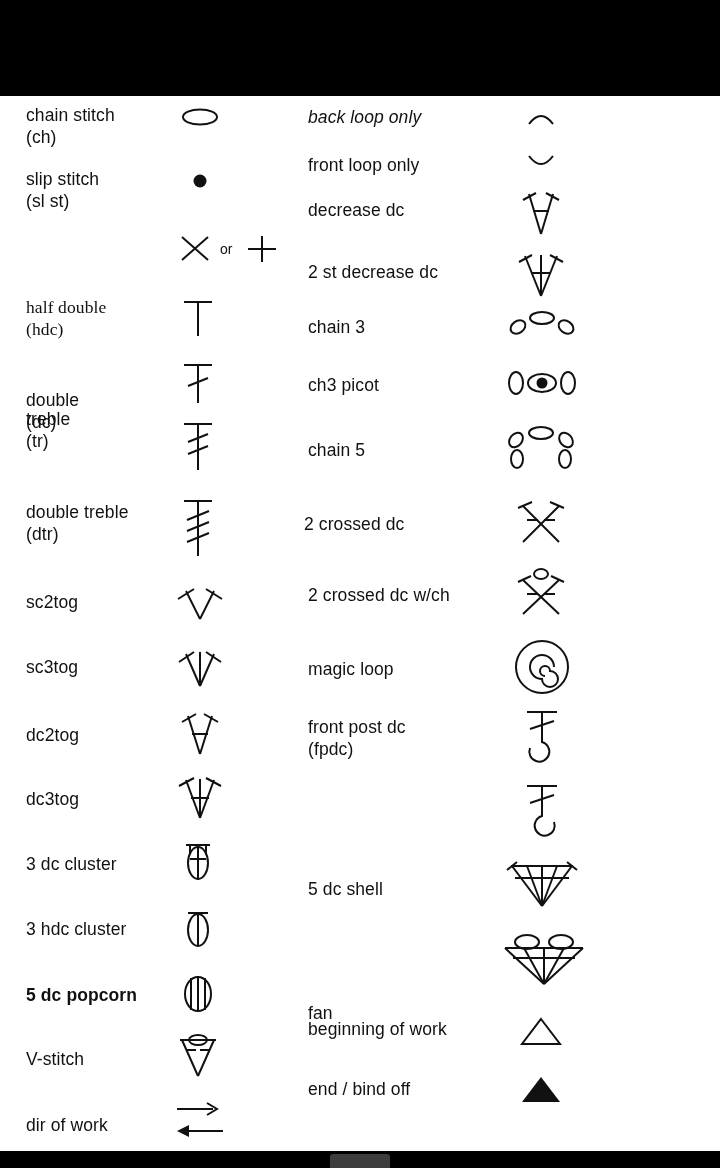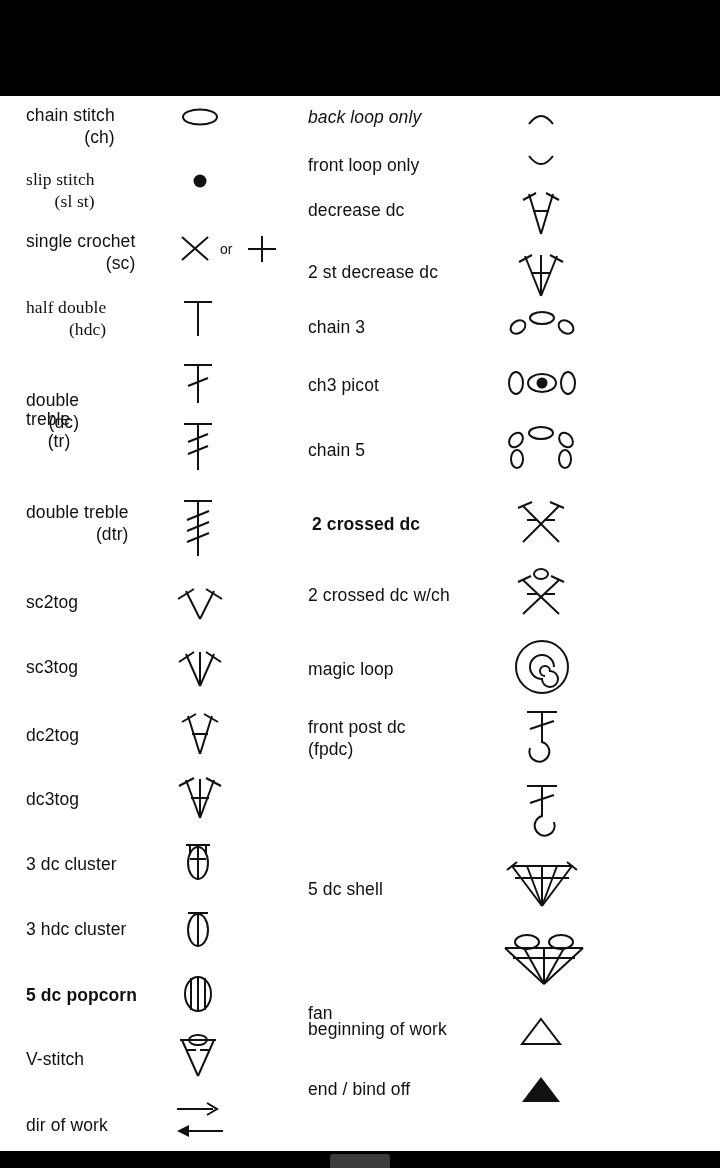--- a/index.html
+++ b/index.html
@@ -30,21 +30,21 @@
   .cols {
     position: absolute;
     left: 0; top: 0;
     width: 720px; height: 1055px;
     display: flex;
   }
   .col {
     position: relative;
     height: 100%;
   }
-  .col-left { width: 300px; text-align: right; }
+  .col-left { width: 300px; }
   .col-right { width: 420px; }
 
   .row {
     position: absolute;
     display: flex;
     align-items: center;
   }
   .label {
     font-size: 17.5px;
     line-height: 1.28;
@@ -81,34 +81,30 @@
         <div class="row" style="left:26px; top:8px;">
           <div class="label">chain stitch
 (ch)</div>
         </div>
         <div class="sym" style="left:178px; top:10px; width:44px; height:22px;">
           <svg width="40" height="20" viewBox="0 0 40 20">
               <ellipse cx="20" cy="10" rx="17" ry="7.5" fill="none" stroke="#111" stroke-width="2"></ellipse>
             </svg>
         </div>
 
-        <div class="row" style="left:26px; top:72px;font-family:Liberation Serif, serif;">
+        <div class="row" style="left:26px; top:72px;">
           <div class="label">slip stitch
 (sl st)</div>
         </div>
         <div class="sym" style="left:178px; top:74px; width:44px; height:22px;">
           <svg width="22" height="22" viewBox="0 0 22 22">
               <circle cx="11" cy="11" r="6.5" fill="#111"></circle>
             </svg>
         </div>
 
-        <div class="row" style="left:26px; top:134px;">
-          <div class="label">single crochet
-(sc)</div>
-        </div>
         <div class="sym" style="left:174px; top:136px; width:110px; height:30px;">
           <svg width="106" height="30" viewBox="0 0 106 30">
             <line x1="6" y1="5" x2="32" y2="28" stroke="#111" stroke-width="2"></line>
             <line x1="32" y1="5" x2="6" y2="28" stroke="#111" stroke-width="2"></line>
             <text x="44" y="22" font-family="Liberation Sans, sans-serif" font-size="14" fill="#111">or</text>
             <line x1="72" y1="17" x2="100" y2="17" stroke="#111" stroke-width="2"></line>
             <line x1="86" y1="4" x2="86" y2="30" stroke="#111" stroke-width="2"></line>
           </svg>
         </div>
 
@@ -354,21 +350,21 @@
         <div class="sym" style="left:202px; top:326px; width:78px; height:52px;">
           <svg width="76" height="52" viewBox="0 0 76 52">
             <ellipse cx="13" cy="18" rx="8" ry="6" transform="rotate(-50 13 18)" fill="none" stroke="#111" stroke-width="2"></ellipse>
             <ellipse cx="38" cy="11" rx="12" ry="6" fill="none" stroke="#111" stroke-width="2"></ellipse>
             <ellipse cx="63" cy="18" rx="8" ry="6" transform="rotate(50 63 18)" fill="none" stroke="#111" stroke-width="2"></ellipse>
             <ellipse cx="14" cy="37" rx="6" ry="9" fill="none" stroke="#111" stroke-width="2"></ellipse>
             <ellipse cx="62" cy="37" rx="6" ry="9" fill="none" stroke="#111" stroke-width="2"></ellipse>
           </svg>
         </div>
 
-        <div class="row" style="left:12px; top:417px;font-weight:bold;">
+        <div class="row" style="left:4px; top:417px;">
           <div class="label">2 crossed dc</div>
         </div>
         <div class="sym" style="left:212px; top:402px; width:58px; height:58px;">
           <svg width="56" height="58" viewBox="0 0 56 58">
             <line x1="10" y1="8" x2="46" y2="44" stroke="#111" stroke-width="2"></line>
             <line x1="46" y1="8" x2="10" y2="44" stroke="#111" stroke-width="2"></line>
             <line x1="5" y1="10" x2="19" y2="4" stroke="#111" stroke-width="2"></line>
             <line x1="37" y1="4" x2="51" y2="10" stroke="#111" stroke-width="2"></line>
             <line x1="14" y1="22" x2="25" y2="22" stroke="#111" stroke-width="2"></line>
             <line x1="31" y1="22" x2="42" y2="22" stroke="#111" stroke-width="2"></line>

